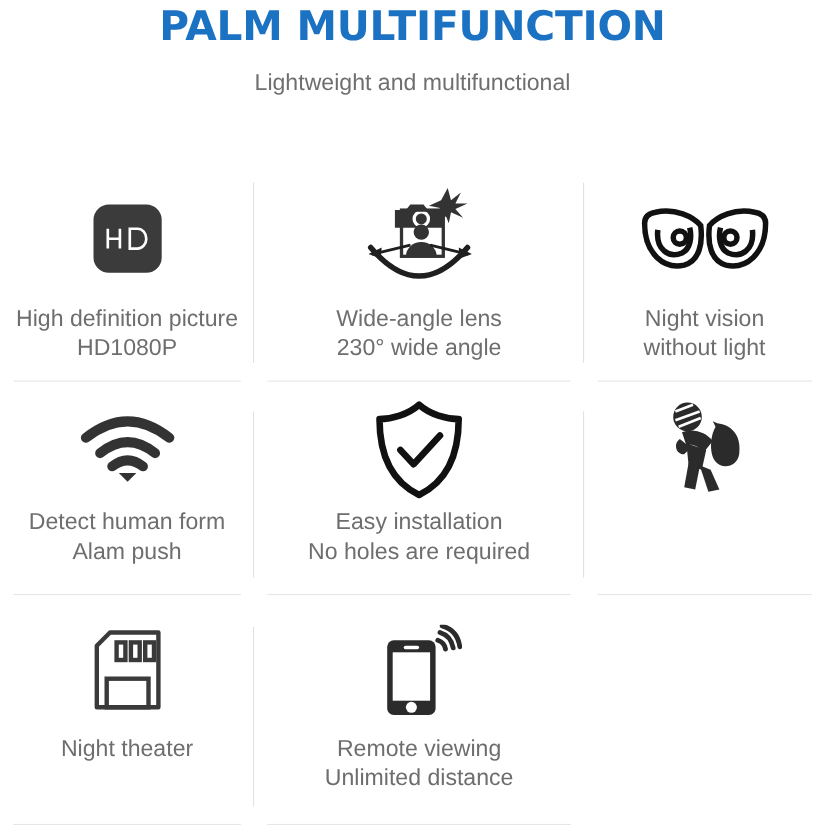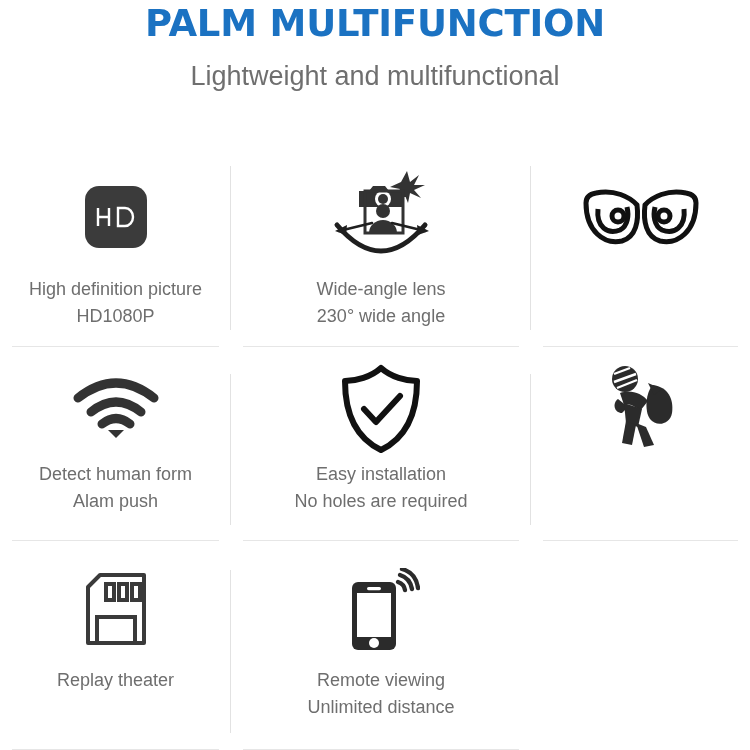--- a/index.html
+++ b/index.html
@@ -26,21 +26,21 @@
     font-size: 37px;
     font-weight: 700;
     letter-spacing: -0.2px;
     color: #1b72c2;
     line-height: 44px;
     margin: 0;
     white-space: nowrap;
   }
   .subtitle {
     font-family: "Liberation Sans", sans-serif;
-    font-size: 27px;
+    font-size: 21px;
     font-weight: 400;
     color: #6f6f6f;
     line-height: 34px;
     margin: 13px 0 0 0;
     white-space: nowrap;
   }
 
   
   .feature-grid {
     position: absolute;
@@ -87,21 +87,21 @@
     align-items: center;
     justify-content: center;
   }
   .r1 .icon-wrap { height: 118px; padding-top: 22px; }
   .r2 .icon-wrap { height: 104px; padding-top: 10px; }
   .r3 .icon-wrap { height: 112px; padding-top: 14px; }
 
   .caption {
     text-align: center;
     color: #6e6e6e;
-    font-size: 18px;
+    font-size: 21px;
     line-height: 27px;
     font-family: "Liberation Sans", sans-serif;
     white-space: nowrap;
   }
   .caption .l2 { display: block; }
 
   
   .hd-badge {
     width: 62px;
     height: 62px;
@@ -187,20 +187,24 @@
           <circle cx="36" cy="33" r="6" fill="none" stroke="#111111" stroke-width="5"></circle>
         </g>
 
         <g transform="translate(118,0) scale(-1,1)">
           <path d="M4 20 C4 48 22 62 40 58 C54 54 57 38 55 22 C48 14 32 6 14 10 C8 11 4 14 4 20 Z" fill="none" stroke="#111111" stroke-width="5"></path>
           <path d="M16 26 C14 44 26 52 38 47 C46 43 47 32 45 24" fill="none" stroke="#111111" stroke-width="5"></path>
           <circle cx="36" cy="33" r="6" fill="none" stroke="#111111" stroke-width="5"></circle>
         </g>
       </svg>
     </div>
+    <div class="caption">
+      <span>Night vision</span>
+      <span class="l2">without light</span>
+    </div>
   </div>
 
   <div class="cell col0 r2 rowline">
     <div class="icon-wrap">
       <svg width="92" height="66" viewBox="0 0 92 66">
         <g fill="none" stroke="#333333" stroke-width="9" stroke-linecap="round">
           <path d="M8 22 Q46 -8 84 22"></path>
           <path d="M21 36 Q46 16 71 36"></path>
           <path d="M32 48 Q46 37 60 48"></path>
         </g>
@@ -260,21 +264,21 @@
         <path d="M22 4 L66 4 L66 72 L10 72 L10 16 Z" fill="none" stroke="#3a3a3a" stroke-width="4" stroke-linejoin="round"></path>
         <g fill="none" stroke="#3a3a3a" stroke-width="4">
           <rect x="28" y="13" width="8" height="16"></rect>
           <rect x="41" y="13" width="8" height="16"></rect>
           <rect x="54" y="13" width="8" height="16"></rect>
           <rect x="19" y="46" width="38" height="26"></rect>
         </g>
       </svg>
     </div>
     <div class="caption">
-      <span>Replay theater</span>
+      <span>Night theater</span>
     </div>
   </div>
 
 
   <div class="cell r3 rowline">
     <div class="icon-wrap">
       <svg width="78" height="86" viewBox="0 0 78 86">
         <rect x="10" y="14" width="44" height="68" rx="6" fill="#2b2b2b"></rect>
         <rect x="15" y="25" width="34" height="44" fill="#ffffff"></rect>
         <rect x="25" y="19" width="14" height="3.2" rx="1.6" fill="#ffffff"></rect>

